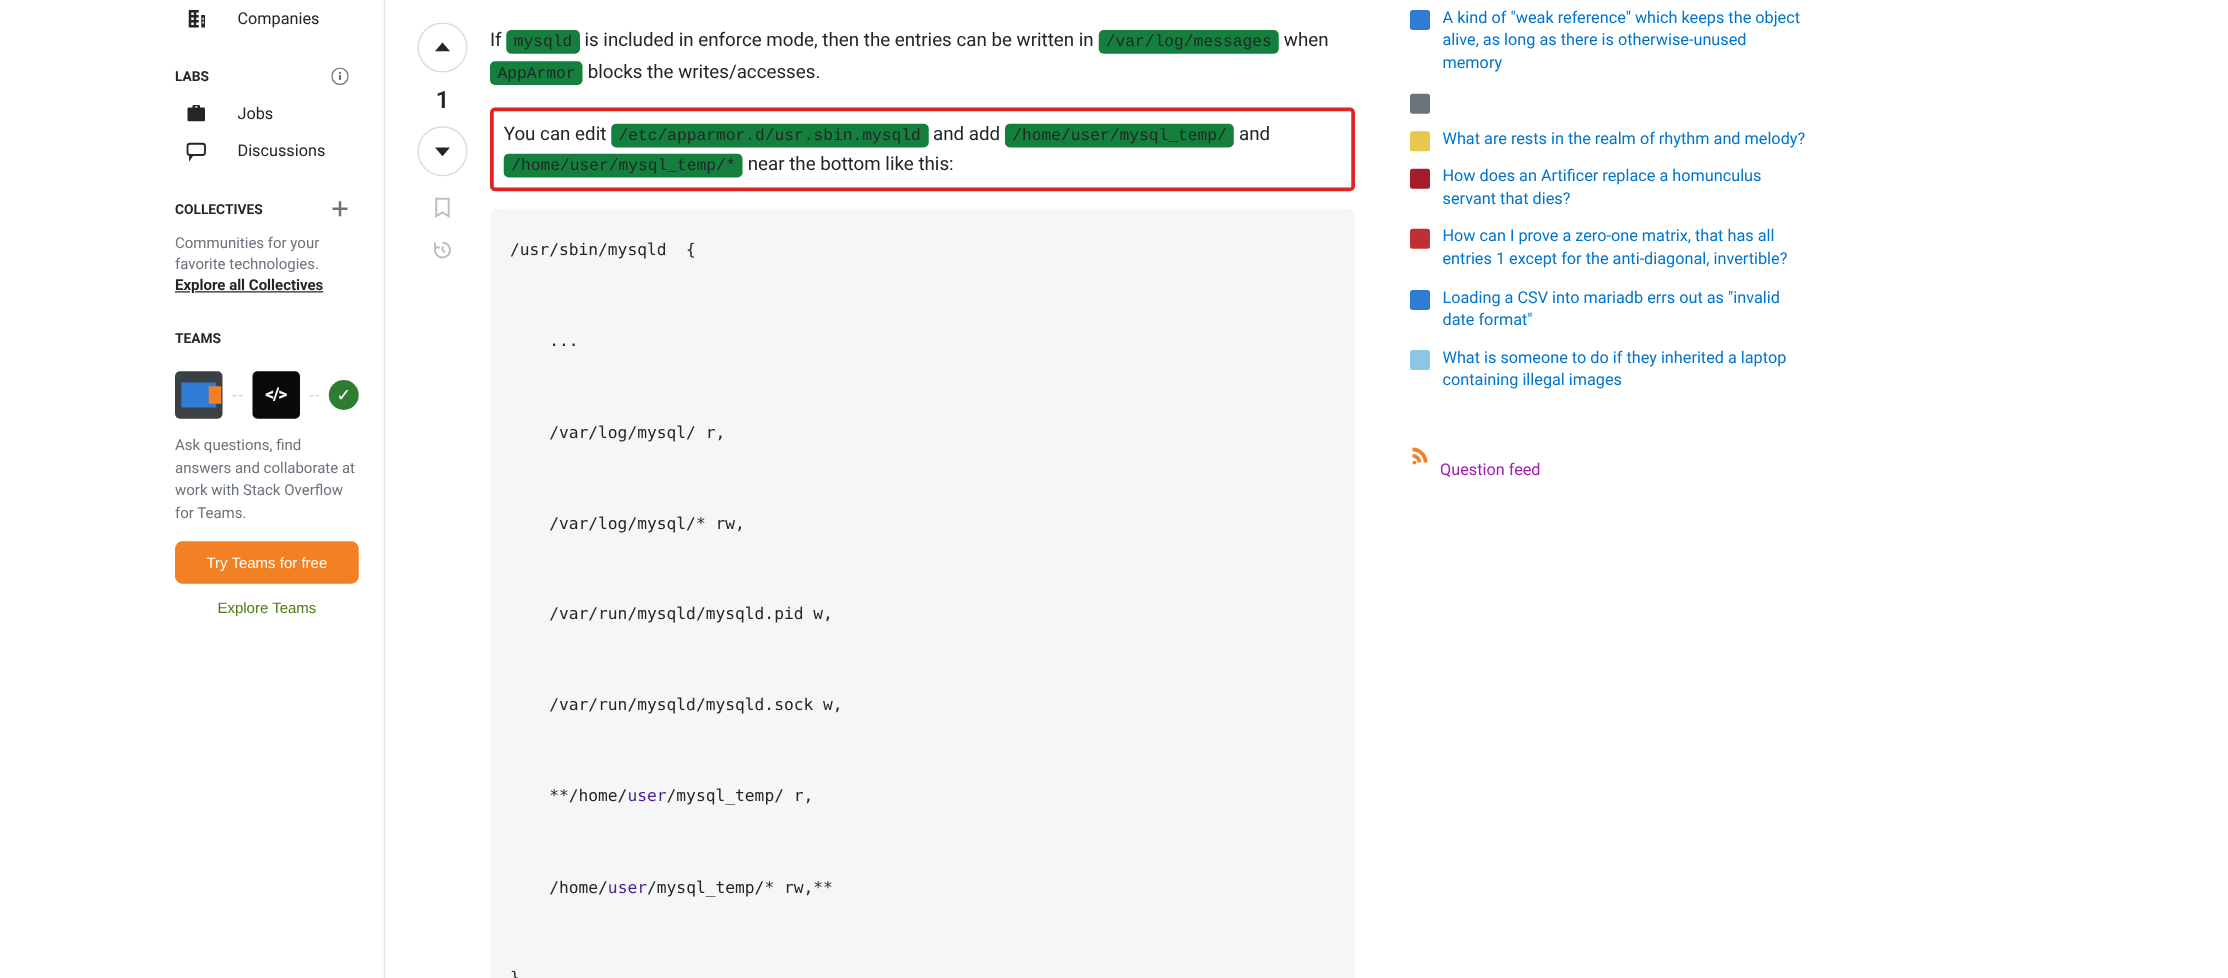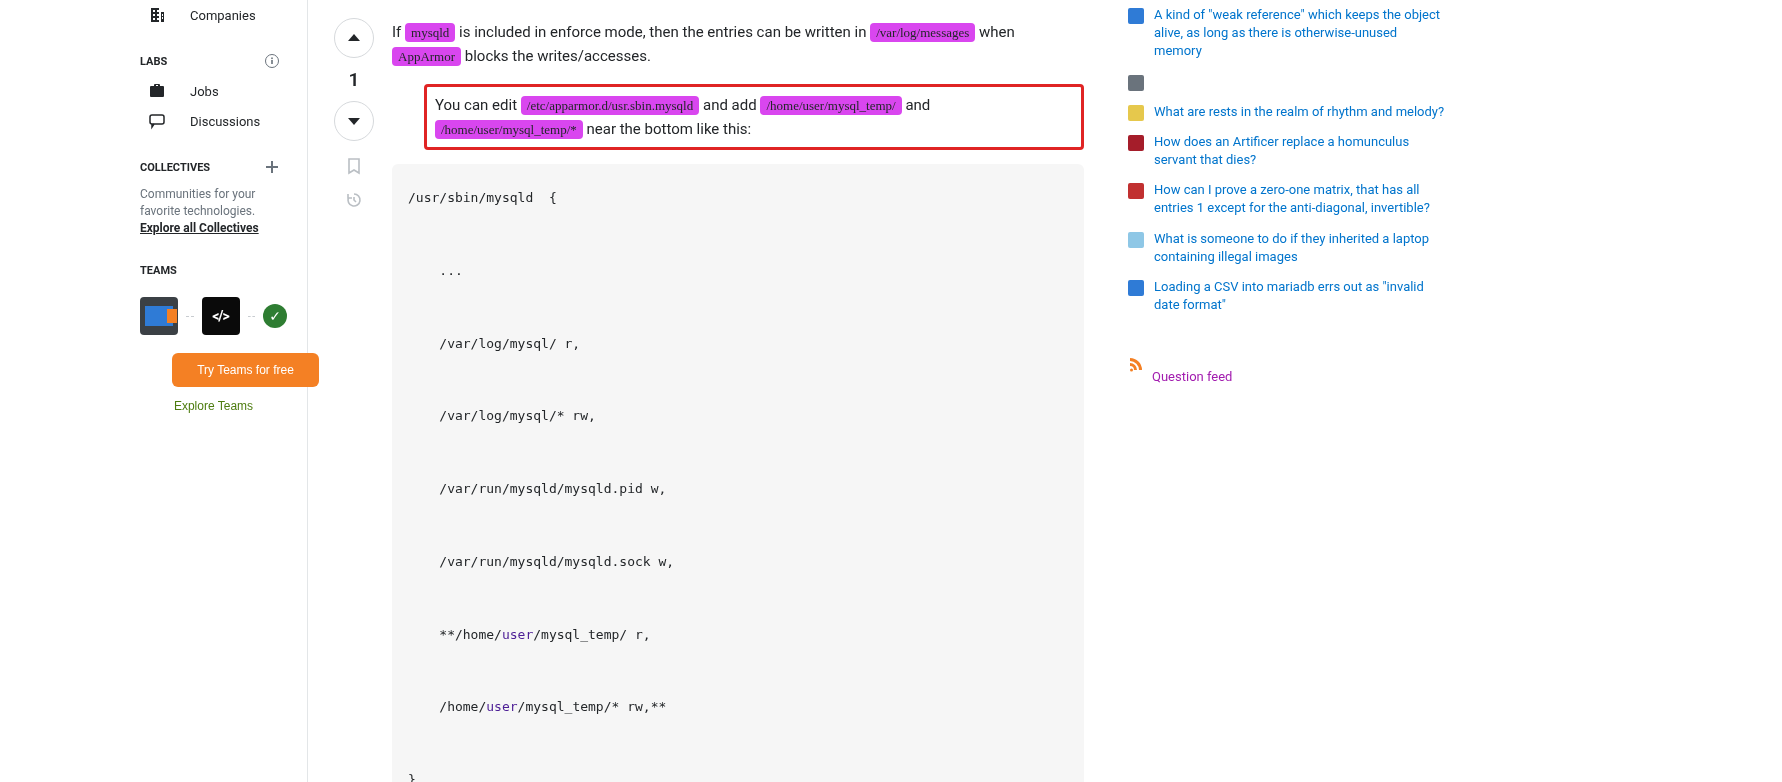--- a/index.html
+++ b/index.html
@@ -17,34 +17,34 @@
     .teams-graphic { display: flex; align-items: center; gap: 8px; padding: 12px 0 8px 0; }
     .teams-square { width: 38px; height: 38px; display: flex; align-items: center; justify-content: center; border-radius: 4px; }
     .teams-blue { background: #3b4045; }
     .teams-black { background: #0a0a0a; }
     .teams-inner-blue { width: 28px; height: 20px; background: #2f7bd6; position: relative; }
     .teams-inner-blue::before { content: ""; position: absolute; right: -4px; top: 3px; width: 10px; height: 14px; background: #f48024; }
     .teams-code { color: #fff; font-size: 14px; font-weight: 700; letter-spacing: -1px; }
     .teams-check { width: 24px; height: 24px; border-radius: 50%; background: #2e7d32; display: flex; align-items: center; justify-content: center; color: #fff; font-size: 14px; }
     .teams-line { flex: 1; border-top: 1px dashed #c8ccd0; }
     .teams-desc { font-size: 12px; color: #6a737c; padding: 4px 0; line-height: 1.5; text-align: left; }
-    .btn-orange { display: inline-block; width: 100%; background: #f48024; color: #fff; border: none; border-radius: 6px; padding: 10px 12px; text-align: center; font-size: 12px; cursor: pointer; margin-top: 10px; margin-left: 32px; }
+    .btn-orange { display: inline-block; width: 100%; background: #f48024; color: #fff; border: none; border-radius: 6px; padding: 10px 12px; text-align: center; font-size: 12px; cursor: pointer; margin-top: 10px; }
     .btn-light { display: inline-block; width: 100%; background: transparent; border: none; padding: 8px 0; font-size: 12px; color: #4d7c0f; text-align: center; cursor: pointer; margin-top: 4px; }
 
     .main { flex: 1; display: flex; max-width: 1240px; }
     .vote-col { width: 60px; padding: 18px 0 0 32px; display: flex; flex-direction: column; align-items: center; gap: 8px; }
     .vote-btn { width: 40px; height: 40px; border-radius: 50%; border: 1px solid #d6d9dc; display: flex; align-items: center; justify-content: center; background: #fff; cursor: pointer; }
     .vote-btn svg { width: 16px; height: 16px; }
     .vote-count { font-size: 19px; font-weight: 600; text-align: center; padding: 2px 0; }
     .extra-icon { color: #babfc4; width: 18px; height: 18px; margin-top: 8px; cursor: pointer; }
 
     .answer { flex: 1; padding: 20px 24px; max-width: 740px; font-size: 15px; line-height: 1.6; color: #232629; }
     .answer p { margin: 0 0 16px 0; }
-    .highlighted { border: 3px solid #e02424; border-radius: 4px; padding: 6px 8px; margin-bottom: 14px; margin-left: 32px; }
-    code.il { background: #d946ef; padding: 2px 6px; border-radius: 4px; font-family: Liberation Serif, serif; font-size: 13px; color: #232629; }
+    .highlighted { border: 3px solid #e02424; border-radius: 4px; padding: 6px 8px; margin-bottom: 14px; }
+    code.il { background: #15803d; padding: 2px 6px; border-radius: 4px; font-family: Liberation Mono, monospace; font-size: 13px; color: #232629; }
     pre.block { background: #f6f6f6; padding: 16px; border-radius: 6px; overflow-x: auto; font-family: ui-monospace, Menlo, Consolas, monospace; font-size: 13px; line-height: 2.8; margin: 12px 0 20px 0; color: #232629; white-space: pre; }
     pre.block .kw { color: #4c1d95; }
 
     .rsidebar { width: 340px; padding: 0 0 0 20px; }
     .hot { list-style: none; }
     .hot li { display: flex; gap: 10px; padding: 6px 0; align-items: flex-start; }
     .hot li .site-icon { width: 16px; height: 16px; flex-shrink: 0; border-radius: 2px; margin-top: 2px; display: inline-block; }
     .hot li a { color: #0074cc; font-size: 13px; line-height: 1.4; cursor: pointer; }
     .feed { display: flex; align-items: center; gap: 8px; padding-top: 24px; }
     .feed .rss-icon { width: 16px; height: 16px; display: inline-block; }
@@ -116,20 +116,21 @@
       <div class="teams-square teams-blue">
           <div class="teams-inner-blue"></div>
         </div>
       <div class="teams-line"></div>
       <div class="teams-square teams-black">
           <span class="teams-code">&lt;/&gt;</span>
         </div>
       <div class="teams-line"></div>
       <div class="teams-check">✓</div>
     </div>
+    <div class="teams-desc">Ask questions, find answers and collaborate at work with Stack Overflow for Teams.</div>
     <button class="btn-orange">Try Teams for free</button>
     <button class="btn-light">Explore Teams</button>
   </aside>
 
   <main class="main">
     <div class="vote-col">
       <button class="vote-btn">
         <svg viewBox="0 0 16 16">
             <path d="M2 11h12L8 4 2 11z" fill="#232629"></path>
           </svg>
@@ -199,26 +200,26 @@
           </li>
           <li>
             <span class="site-icon" style="background: rgb(165, 29, 42);"></span>
             <a>How does an Artificer replace a homunculus servant that dies?</a>
           </li>
           <li>
             <span class="site-icon" style="background: rgb(193, 48, 48);"></span>
             <a>How can I prove a zero-one matrix, that has all entries 1 except for the anti-diagonal, invertible?</a>
           </li>
           <li>
+            <span class="site-icon" style="background: rgb(47, 123, 214);"></span>
+            <a>Loading a CSV into mariadb errs out as "invalid date format"</a>
+          </li>
+          <li>
             <span class="site-icon" style="background: rgb(142, 199, 230);"></span>
             <a>What is someone to do if they inherited a laptop containing illegal images</a>
-          </li>
-          <li>
-            <span class="site-icon" style="background: rgb(47, 123, 214);"></span>
-            <a>Loading a CSV into mariadb errs out as "invalid date format"</a>
           </li>
         </ul>
       <div class="feed">
         <span class="rss-icon">
           <svg viewBox="0 0 16 16" fill="#f48024">
               <path d="M2 2a12 12 0 0 1 12 12h-3A9 9 0 0 0 2 5V2zm0 5a7 7 0 0 1 7 7H6a4 4 0 0 0-4-4V7zm1.5 5.5A1.5 1.5 0 1 1 2 14a1.5 1.5 0 0 1 1.5-1.5z"></path>
             </svg>
         </span>
         <a>Question feed</a>
       </div>

